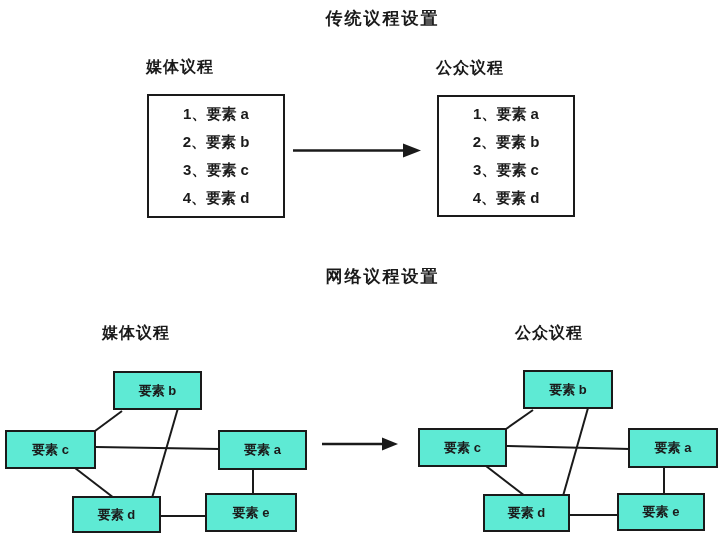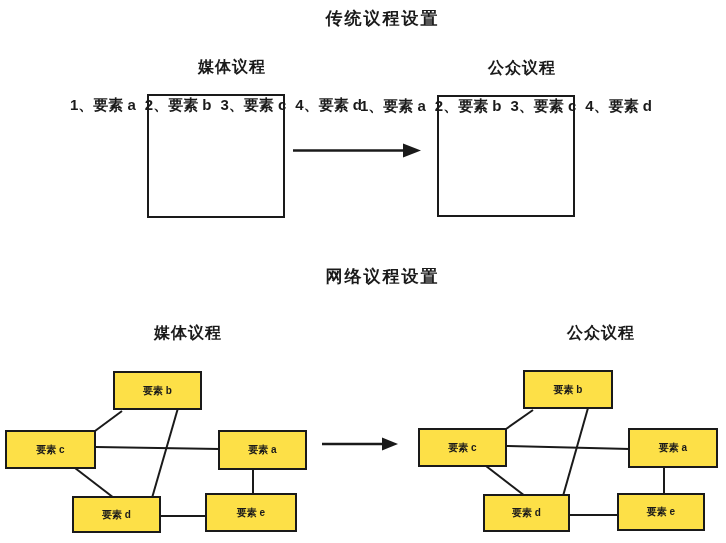--- a/index.html
+++ b/index.html
@@ -6,32 +6,32 @@
   .page {
     position:relative; width:726px; height:543px; background:#ffffff;
     font-family:"Liberation Sans", sans-serif; color:#1a1a1a; overflow:hidden;padding-left:39px;
   }
   .edges { position:absolute; left:0; top:0; }
   .title {
     position:absolute; left:0; width:100%; text-align:center;
     font-weight:bold; font-size:17px; letter-spacing:2px;
   }
   .agenda-label {
-    position:absolute; text-align:right; font-weight:bold; font-size:16px;
+    position:absolute; text-align:left; font-weight:bold; font-size:16px;
     letter-spacing:1px; white-space:nowrap;
   }
   .list-box {
     position:absolute; box-sizing:border-box; border:2px solid #1a1a1a; background:#ffffff;
-    display:flex; flex-direction:row; justify-content:center; align-items:flex-start; gap:9px;
+    display:flex; flex-direction:column; justify-content:center; align-items:center; gap:9px;
   }
   .list-item { font-weight:bold; font-size:15px; white-space:nowrap; }
   .node {
-    position:absolute; box-sizing:border-box; border:2px solid #1a1a1a; background:#fde047;
+    position:absolute; box-sizing:border-box; border:2px solid #1a1a1a; background:#5eead4;
     display:flex; align-items:center; justify-content:center;
-    font-weight:bold; font-size:10px; white-space:nowrap;
+    font-weight:bold; font-size:13px; white-space:nowrap;
   }
 </style>
 </head>
 <body>
 
 <div class="page">
 
   <svg class="edges" width="726" height="543" viewBox="0 0 726 543">
 
     <g>

